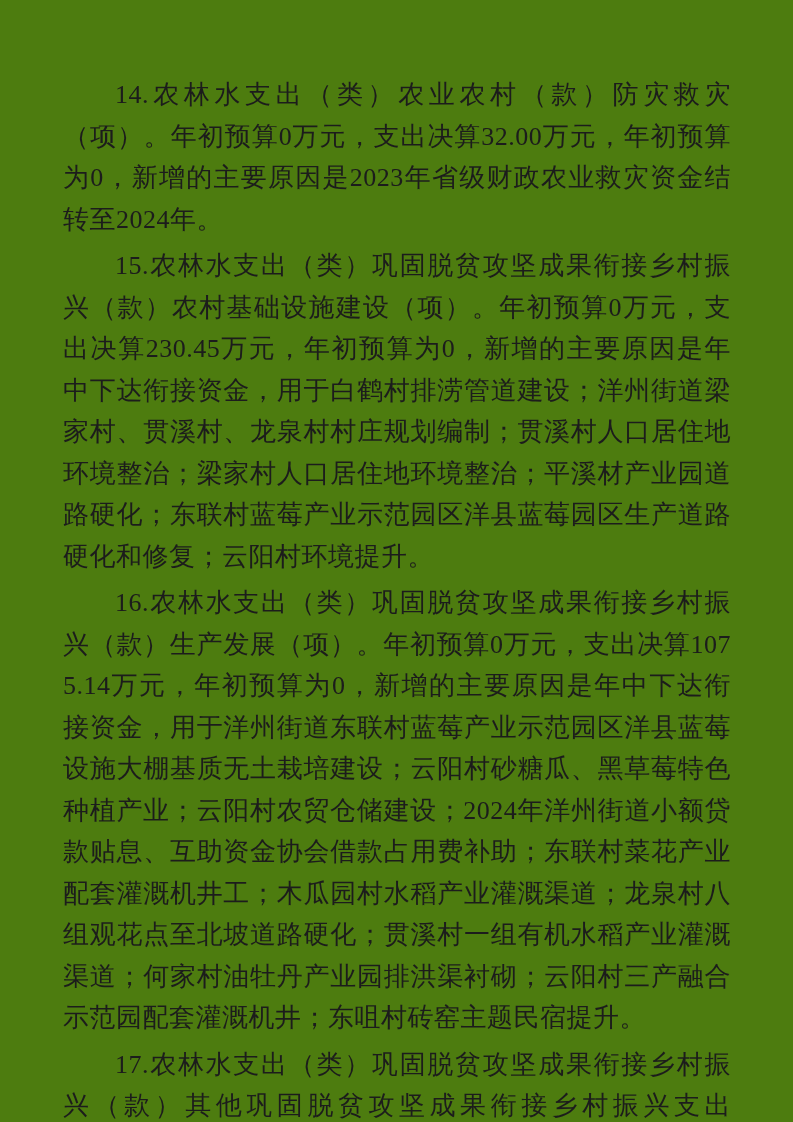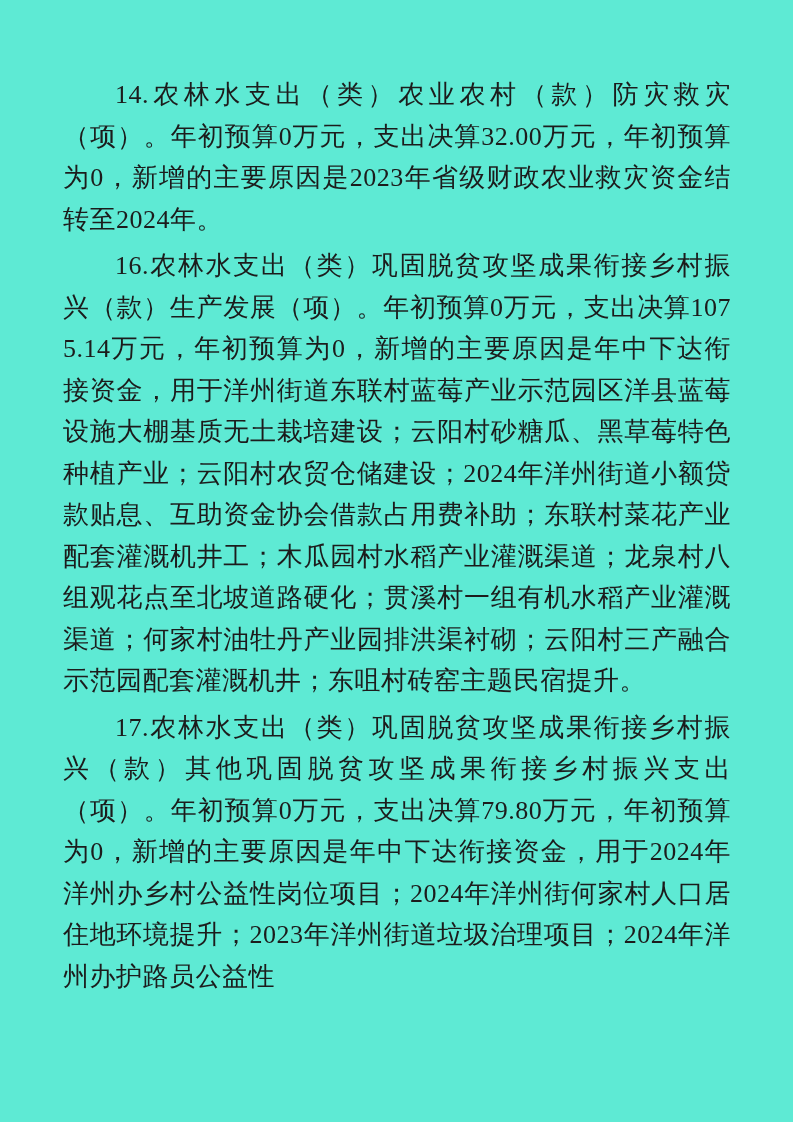--- a/index.html
+++ b/index.html
@@ -4,21 +4,21 @@
 <style>
   html, body {
     margin: 0;
     padding: 0;
     background: #ffffff;
   }
   .page {
     position: relative;
     width: 793px;
     height: 1122px;
-    background: #5eead4;
+    background: #4d7c0f;
     box-sizing: border-box;
     padding: 74px 62px 0 63px;
     overflow: hidden;
     font-family: "Liberation Serif", "DejaVu Serif", serif;
     color: #1c1c1c;
   }
   .para {
     margin: 0 0 5px 0;
     font-size: 26px;
     line-height: 41.5px;
@@ -27,15 +27,16 @@
     text-justify: inter-character;
     letter-spacing: 0.5px;
     word-break: break-all;
   }
 </style>
 </head>
 <body>
 
 <div class="page">
   <p class="para">14.农林水支出（类）农业农村（款）防灾救灾（项）。年初预算0万元，支出决算32.00万元，年初预算为0，新增的主要原因是2023年省级财政农业救灾资金结转至2024年。</p>
+  <p class="para">15.农林水支出（类）巩固脱贫攻坚成果衔接乡村振兴（款）农村基础设施建设（项）。年初预算0万元，支出决算230.45万元，年初预算为0，新增的主要原因是年中下达衔接资金，用于白鹤村排涝管道建设；洋州街道梁家村、贯溪村、龙泉村村庄规划编制；贯溪村人口居住地环境整治；梁家村人口居住地环境整治；平溪材产业园道路硬化；东联村蓝莓产业示范园区洋县蓝莓园区生产道路硬化和修复；云阳村环境提升。</p>
   <p class="para">16.农林水支出（类）巩固脱贫攻坚成果衔接乡村振兴（款）生产发展（项）。年初预算0万元，支出决算1075.14万元，年初预算为0，新增的主要原因是年中下达衔接资金，用于洋州街道东联村蓝莓产业示范园区洋县蓝莓设施大棚基质无土栽培建设；云阳村砂糖瓜、黑草莓特色种植产业；云阳村农贸仓储建设；2024年洋州街道小额贷款贴息、互助资金协会借款占用费补助；东联村菜花产业配套灌溉机井工；木瓜园村水稻产业灌溉渠道；龙泉村八组观花点至北坡道路硬化；贯溪村一组有机水稻产业灌溉渠道；何家村油牡丹产业园排洪渠衬砌；云阳村三产融合示范园配套灌溉机井；东咀村砖窑主题民宿提升。</p>
   <p class="para">17.农林水支出（类）巩固脱贫攻坚成果衔接乡村振兴（款）其他巩固脱贫攻坚成果衔接乡村振兴支出（项）。年初预算0万元，支出决算79.80万元，年初预算为0，新增的主要原因是年中下达衔接资金，用于2024年洋州办乡村公益性岗位项目；2024年洋州街何家村人口居住地环境提升；2023年洋州街道垃圾治理项目；2024年洋州办护路员公益性</p>
 </div>
 
 </body></html>

